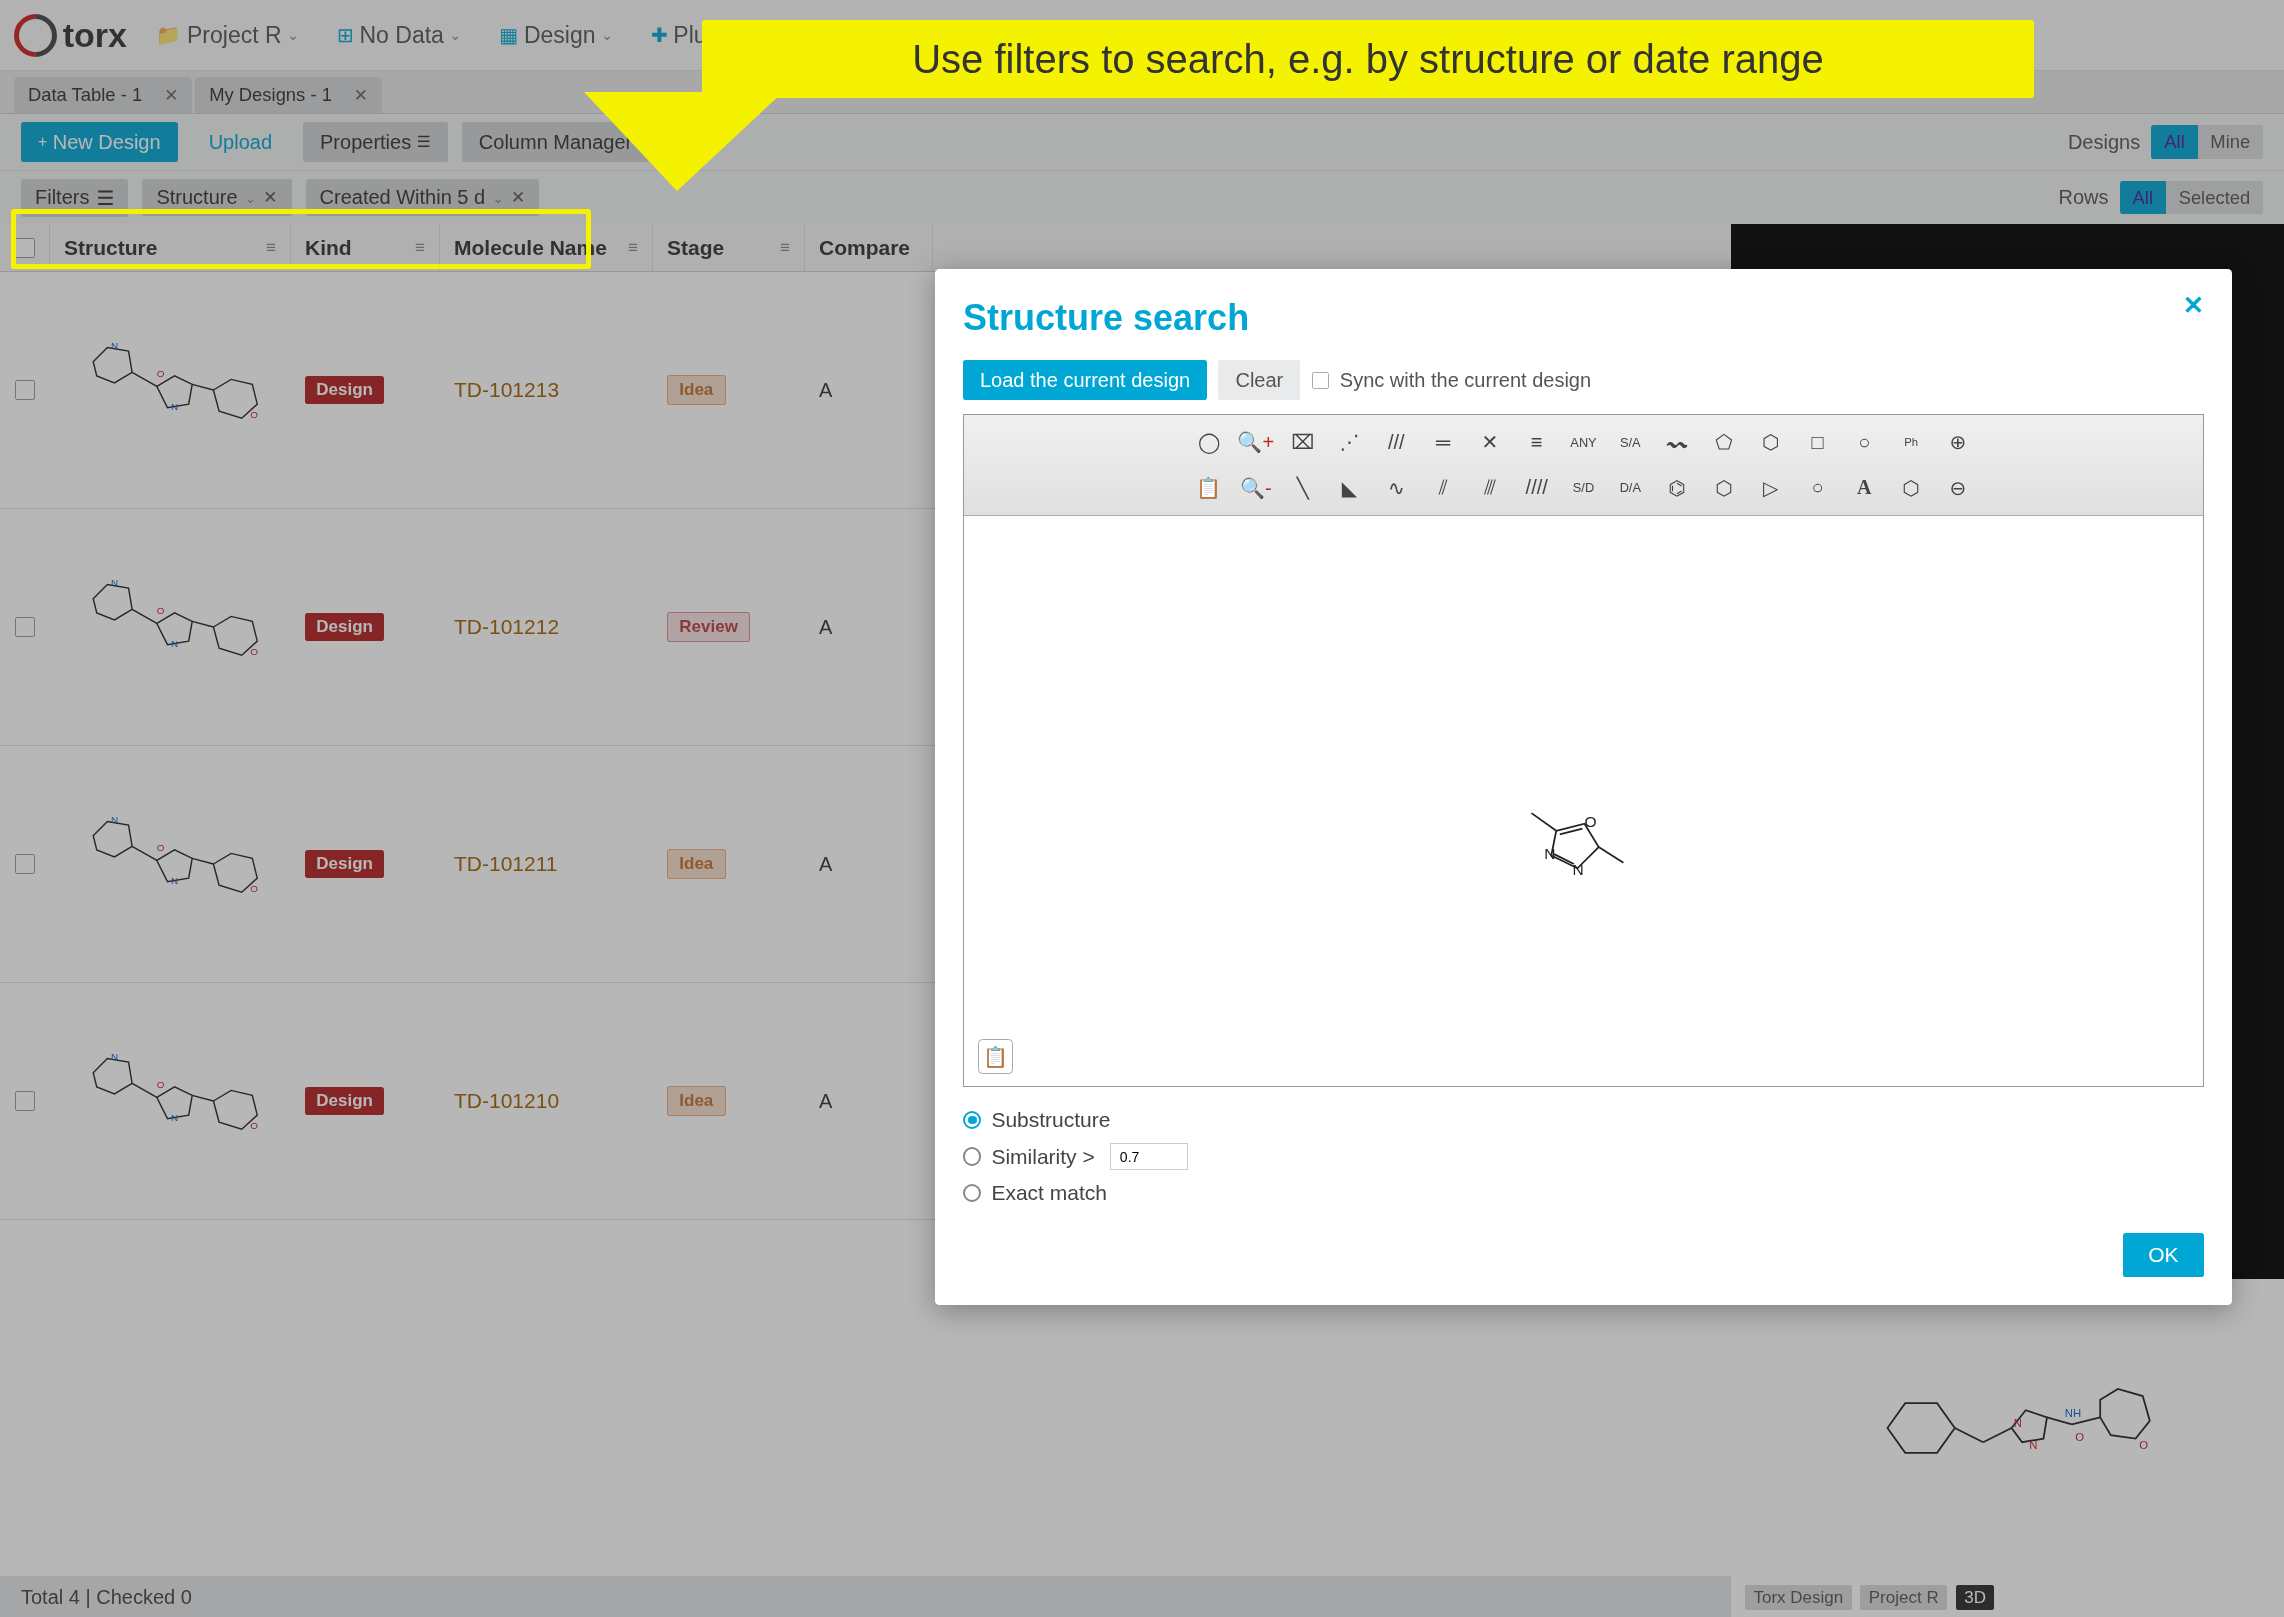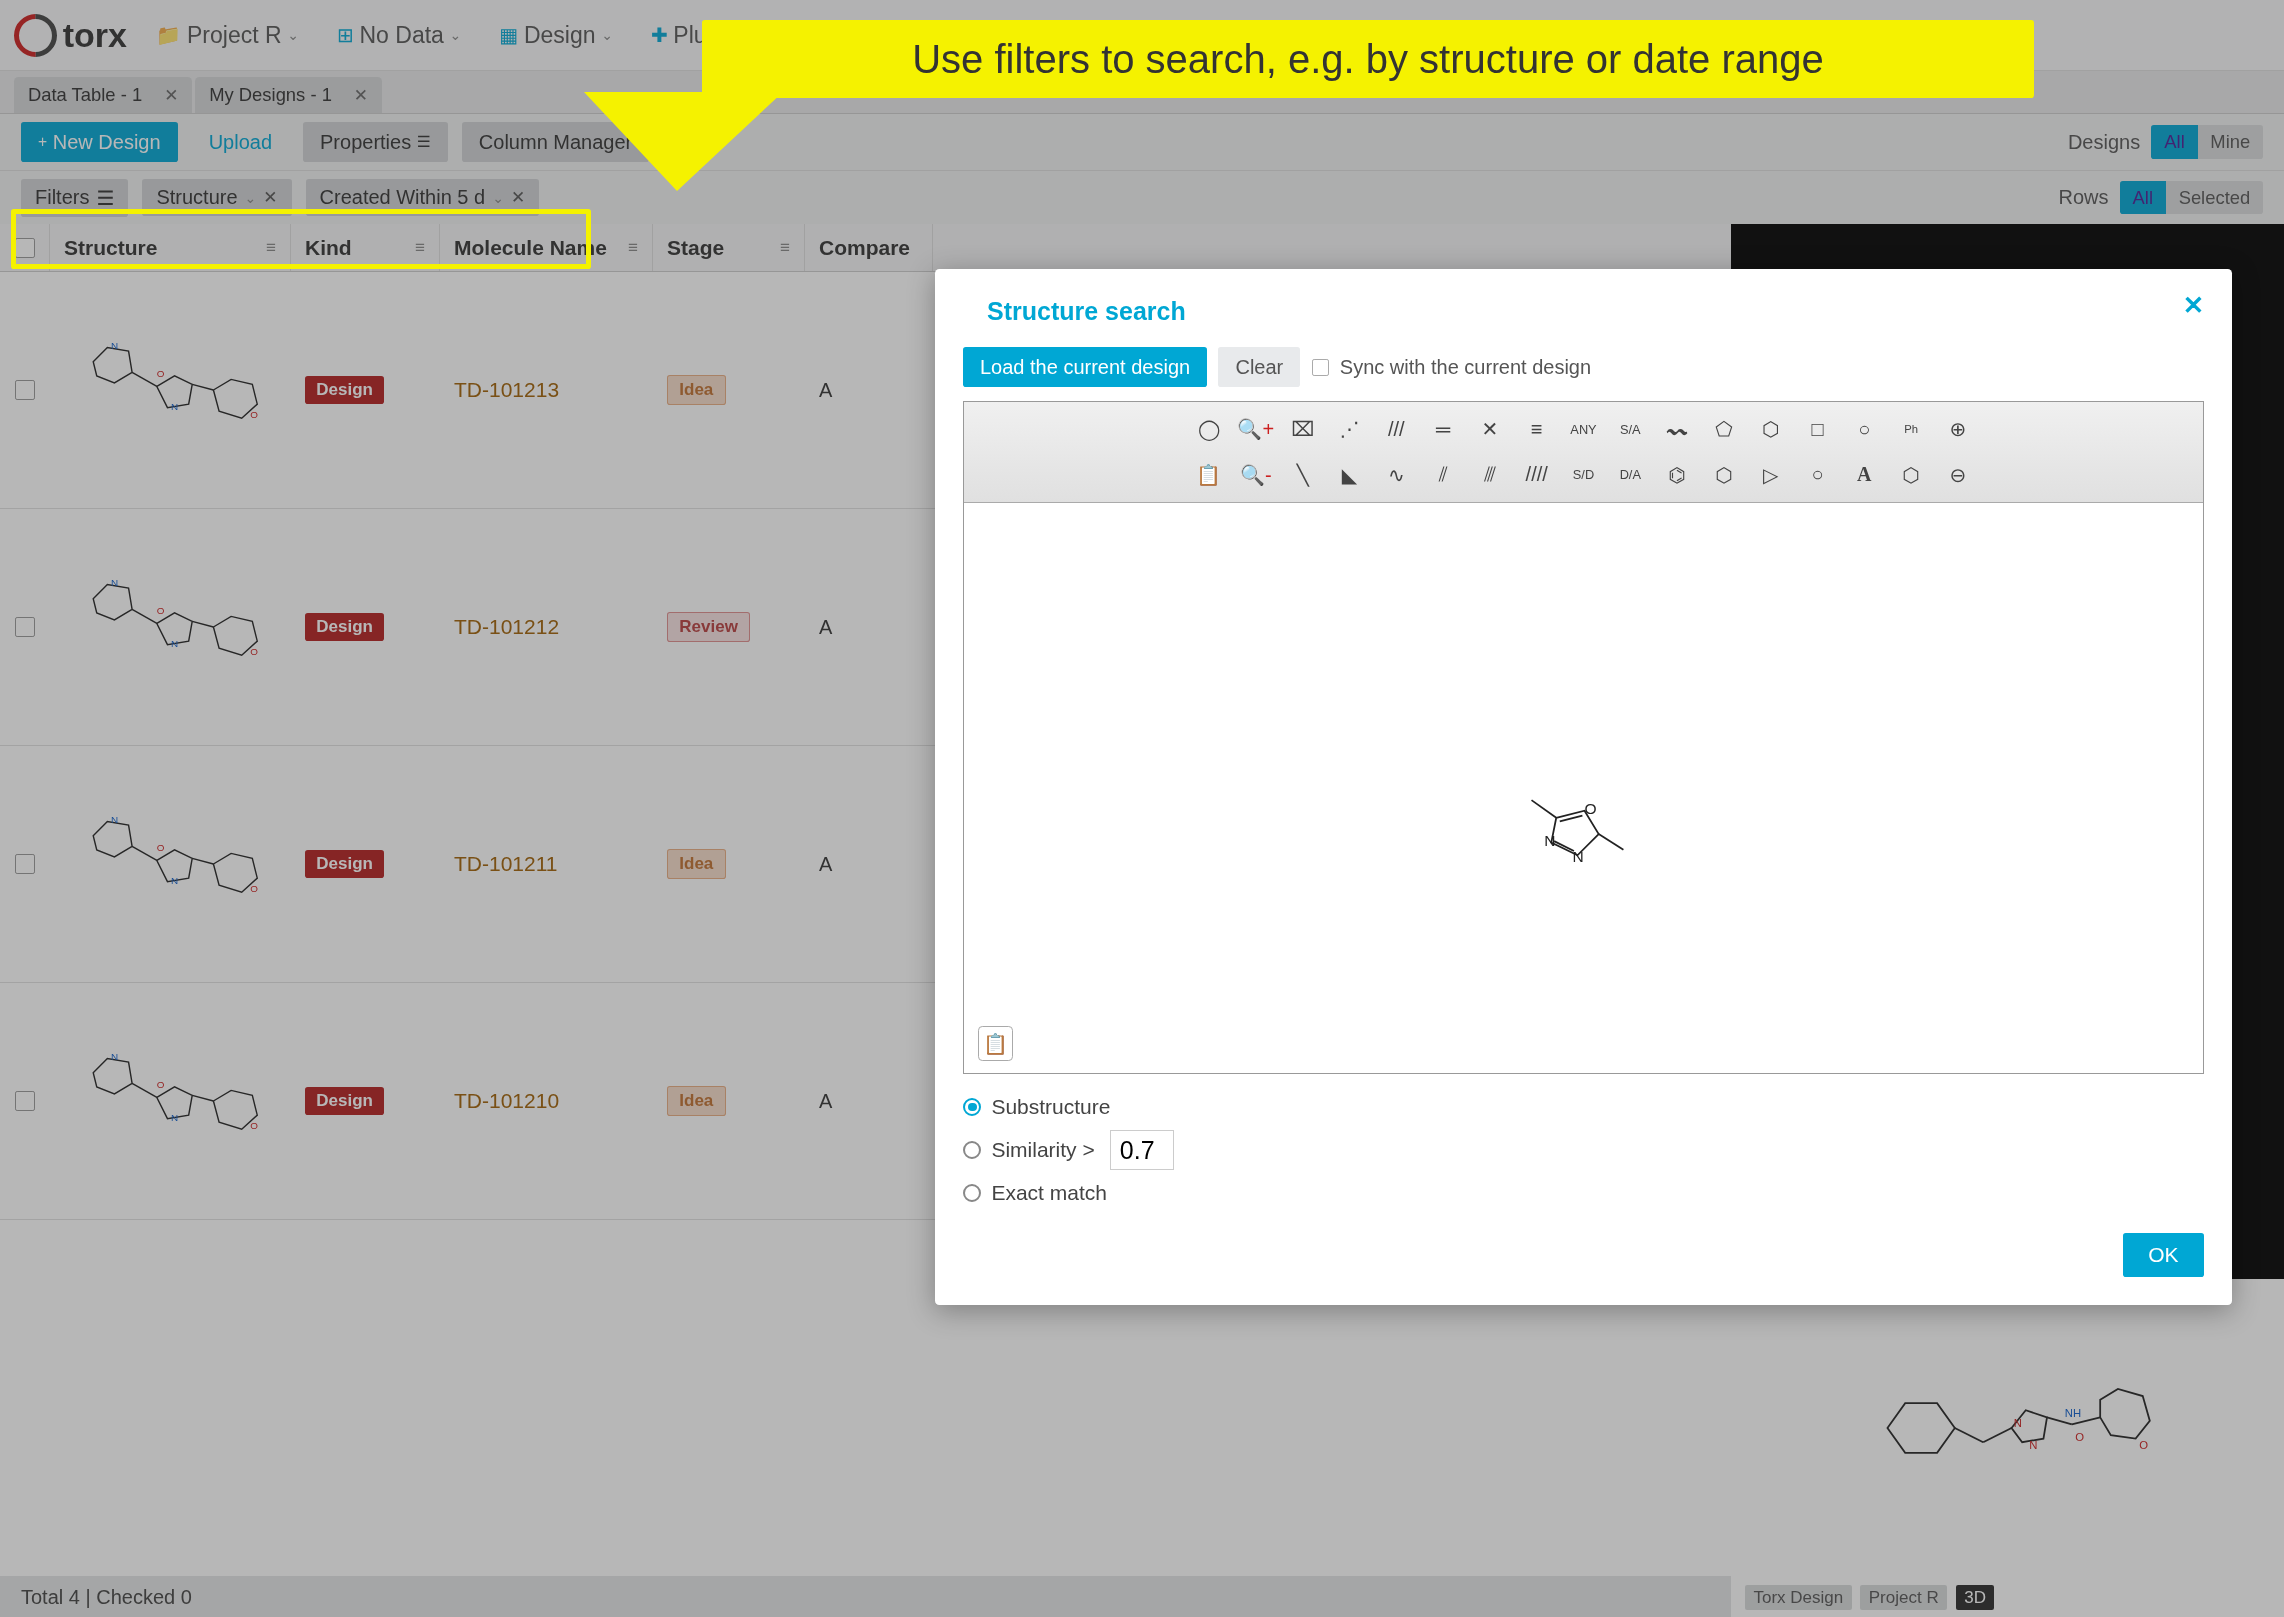--- a/index.html
+++ b/index.html
@@ -78,41 +78,41 @@
 
 .viewer-pane { width: 553px; background: #000; position: relative; }
 .viewer-bottom { position: absolute; bottom: 0; left: 0; right: 0; height: 340px; background: #fff; display: flex; flex-direction: column; }
 .viewer-mol { flex: 1; display: flex; align-items: center; justify-content: center; }
 .viewer-footer { height: 43px; display: flex; align-items: center; gap: 8.5px; padding: 0 14px; font-size: 17px; color: #555; }
 .viewer-pill { padding: 2.8px 8.5px; background: #d8dadb; border-radius: 2.1px; }
 .viewer-pill-dark { background: #2a2a2a; color: #fff; }
 
 
 .modal { position: absolute; top: 269px; left: 935px; width: 1297px; background: #fff; border-radius: 4.3px; box-shadow: 0 5.7px 28px rgba(0,0,0,0.3); z-index: 50; padding: 28px; }
-.modal-title { font-size: 25px; font-weight: 600; color: #00a7d4; margin-bottom: 21px; margin-left: 24px; }
+.modal-title { font-size: 36px; font-weight: 600; color: #00a7d4; margin-bottom: 21px; }
 .modal-close { position: absolute; top: 21px; right: 28px; font-size: 25.5px; color: #00a7d4; cursor: pointer; font-weight: bold; }
 .modal-toolbar { display: flex; align-items: center; gap: 11.3px; margin-bottom: 14px; }
 .modal-btn { padding: 8.5px 17px; font-size: 20px; border-radius: 2.8px; border: none; cursor: pointer; }
 .modal-btn-primary { background: #00a7d4; color: #fff; }
 .modal-btn-secondary { background: #e8eaec; color: #555; }
 .sync-check { width: 17px; height: 17px; border: 1.4px solid #aaa; border-radius: 2.1px; }
 .sync-label { font-size: 20px; color: #555; }
 .sketcher { border: 1.4px solid #999; height: 673px; position: relative; background: #fff; }
 .sketcher-toolbar { background: linear-gradient(#f0f0f0, #e0e0e0); border-bottom: 0.7px solid #aaa; padding: 5.7px 8.5px; display: flex; flex-direction: column; gap: 2.8px; }
 .sketcher-row { display: flex; gap: 2.8px; justify-content: center; }
 .sk-tool { width: 44px; height: 43px; display: flex; align-items: center; justify-content: center; font-size: 20px; color: #444; border-radius: 2.1px; cursor: pointer; }
 .sk-tool.magnify { color: #cc2020; }
 .sketcher-canvas { flex: 1; position: relative; height: calc(100% - 99px); }
 .sketcher-clip { position: absolute; bottom: 14px; left: 14px; width: 35px; height: 35px; border: 1.4px solid #aaa; border-radius: 4.3px; display: flex; align-items: center; justify-content: center; color: #888; font-size: 20px; }
 .search-options { margin-top: 21px; display: flex; flex-direction: column; gap: 11.3px; }
 .radio-row { display: flex; align-items: center; gap: 10px; font-size: 21px; color: #444; }
 .radio { width: 18.4px; height: 18.4px; border: 2.1px solid #888; border-radius: 50%; position: relative; }
 .radio.checked { border-color: #00a7d4; }
 .radio.checked::after { content: ''; position: absolute; inset: 2.8px; background: #00a7d4; border-radius: 50%; }
-.sim-input { width: 64px; padding: 4.3px 8.5px; border: 0.7px solid #ccc; font-size: 25px; margin-left: 5.7px; }
+.sim-input { width: 78px; padding: 4.3px 8.5px; border: 0.7px solid #ccc; font-size: 14px; margin-left: 5.7px; }
 .modal-footer { display: flex; justify-content: flex-end; margin-top: 28px; }
 .ok-btn { padding: 10px 25.5px; background: #00a7d4; color: #fff; font-size: 21px; border: none; border-radius: 2.8px; cursor: pointer; }
 
 
 .oxadiazole { position: absolute; top: 283px; left: 553px; }
 </style>
 </head>
 <body>
 
 <div class="topnav">

